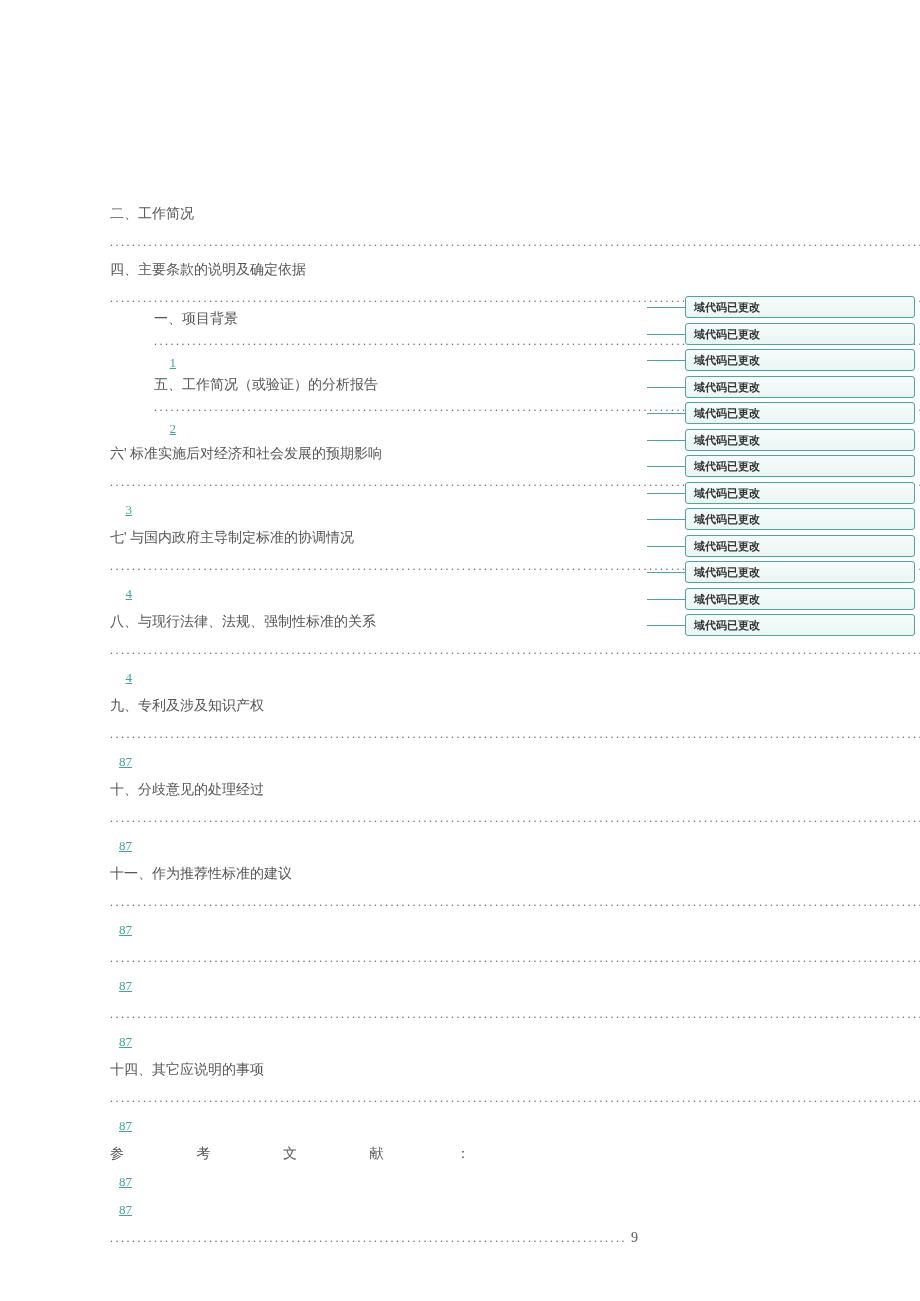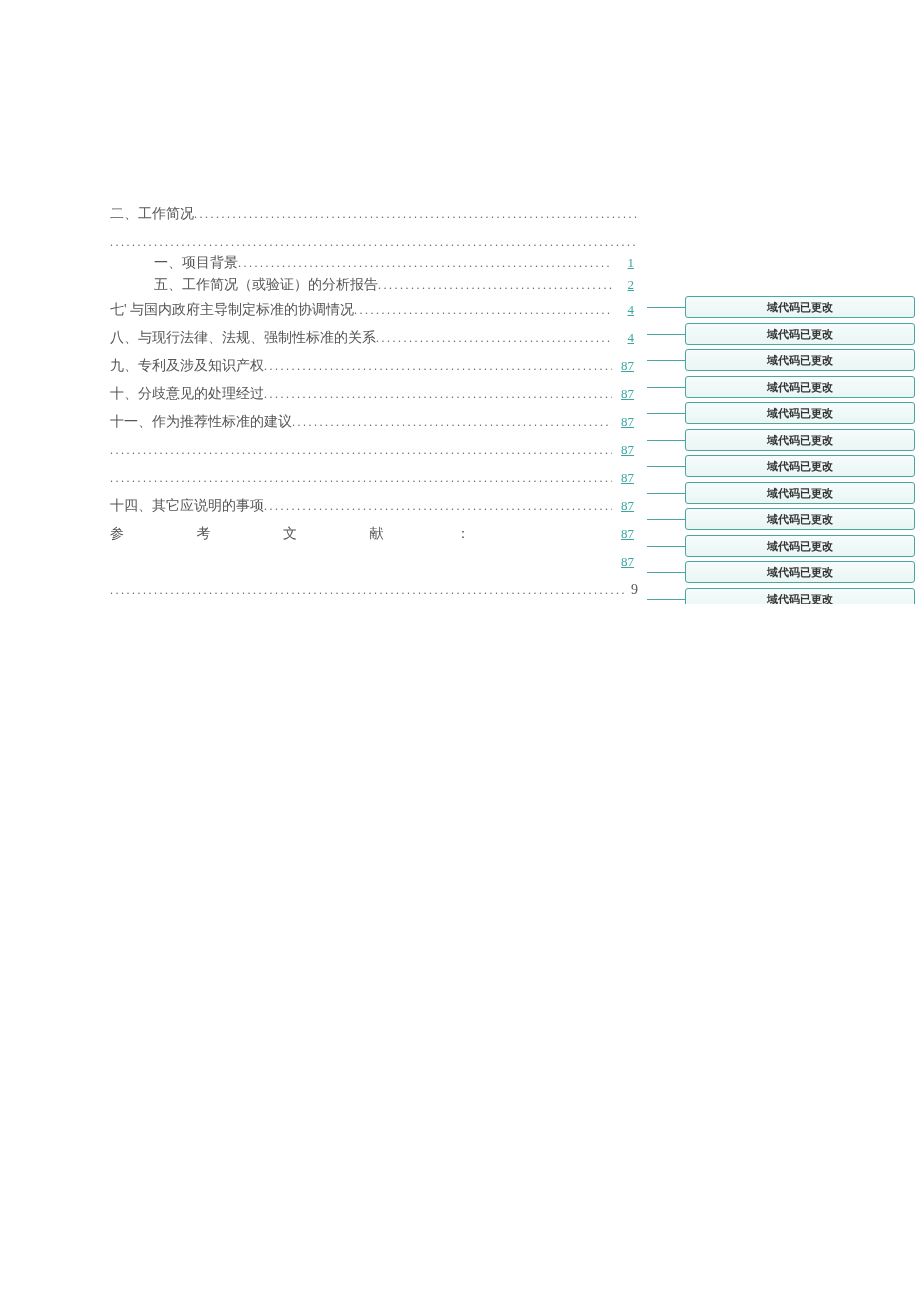--- a/index.html
+++ b/index.html
@@ -16,20 +16,21 @@
     padding-left: 110px;
     width: 810px;
   }
   .toc-row {
     display: flex;
     align-items: baseline;
     font-size: 14px;
     color: #555;
     line-height: 28px;
     white-space: nowrap;
+    flex-direction: column;
   }
   .toc-label {
     flex: 0 0 auto;
   }
   .toc-dots {
     flex: 1 1 auto;
     overflow: hidden;
     letter-spacing: 2.5px;
     color: #666;
     font-size: 12px;
@@ -79,21 +80,20 @@
     color: #555;
     font-size: 14px;
     letter-spacing: normal;
     padding-left: 4px;
   }
   
   .comments {
     position: absolute;
     left: 685px;
     top: 296px;
-    text-align: center;
   }
   .comment-tag {
     position: relative;
     height: 22px;
     margin-bottom: 4.5px;
   }
   .comment-line {
     position: absolute;
     left: -38px;
     top: 11px;
@@ -123,34 +123,40 @@
 
 <div class="page">
 
   <div class="rows-wrap">
 
     <div class="toc-row">
       <span class="toc-label">二、工作简况</span>
       <span class="toc-dots"></span>
     </div>
     <div class="toc-row">
+      <span class="toc-label">四、主要条款的说明及确定依据</span>
       <span class="toc-dots"></span>
     </div>
 
     <div class="block-b">
     <div class="toc-row dense">
       <span class="toc-label">一、项目背景</span>
       <span class="toc-dots"></span>
       <span class="toc-page">1</span>
     </div>
     <div class="toc-row dense">
       <span class="toc-label">五、工作简况（或验证）的分析报告</span>
       <span class="toc-dots"></span>
       <span class="toc-page">2</span>
     </div>
+    </div>
+    <div class="toc-row">
+      <span class="toc-label">六' 标准实施后对经济和社会发展的预期影响</span>
+      <span class="toc-dots"></span>
+      <span class="toc-page">3</span>
     </div>
     <div class="toc-row">
       <span class="toc-label">七' 与国内政府主导制定标准的协调情况</span>
       <span class="toc-dots"></span>
       <span class="toc-page">4</span>
     </div>
     <div class="toc-row">
       <span class="toc-label">八、与现行法律、法规、强制性标准的关系</span>
       <span class="toc-dots"></span>
       <span class="toc-page">4</span>

